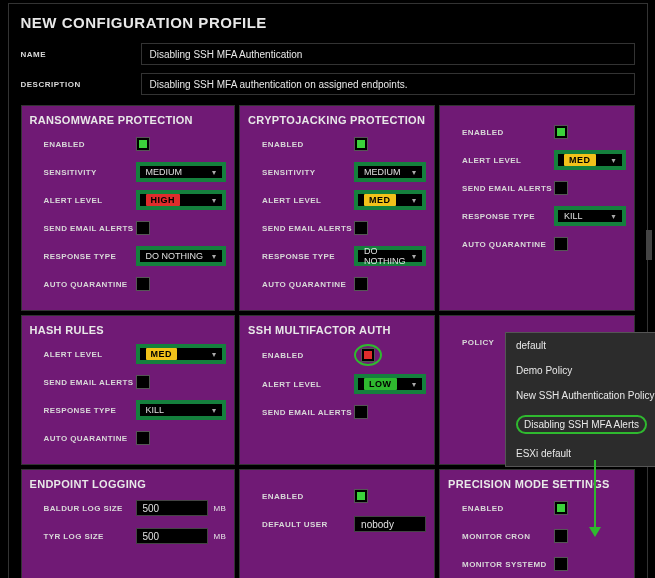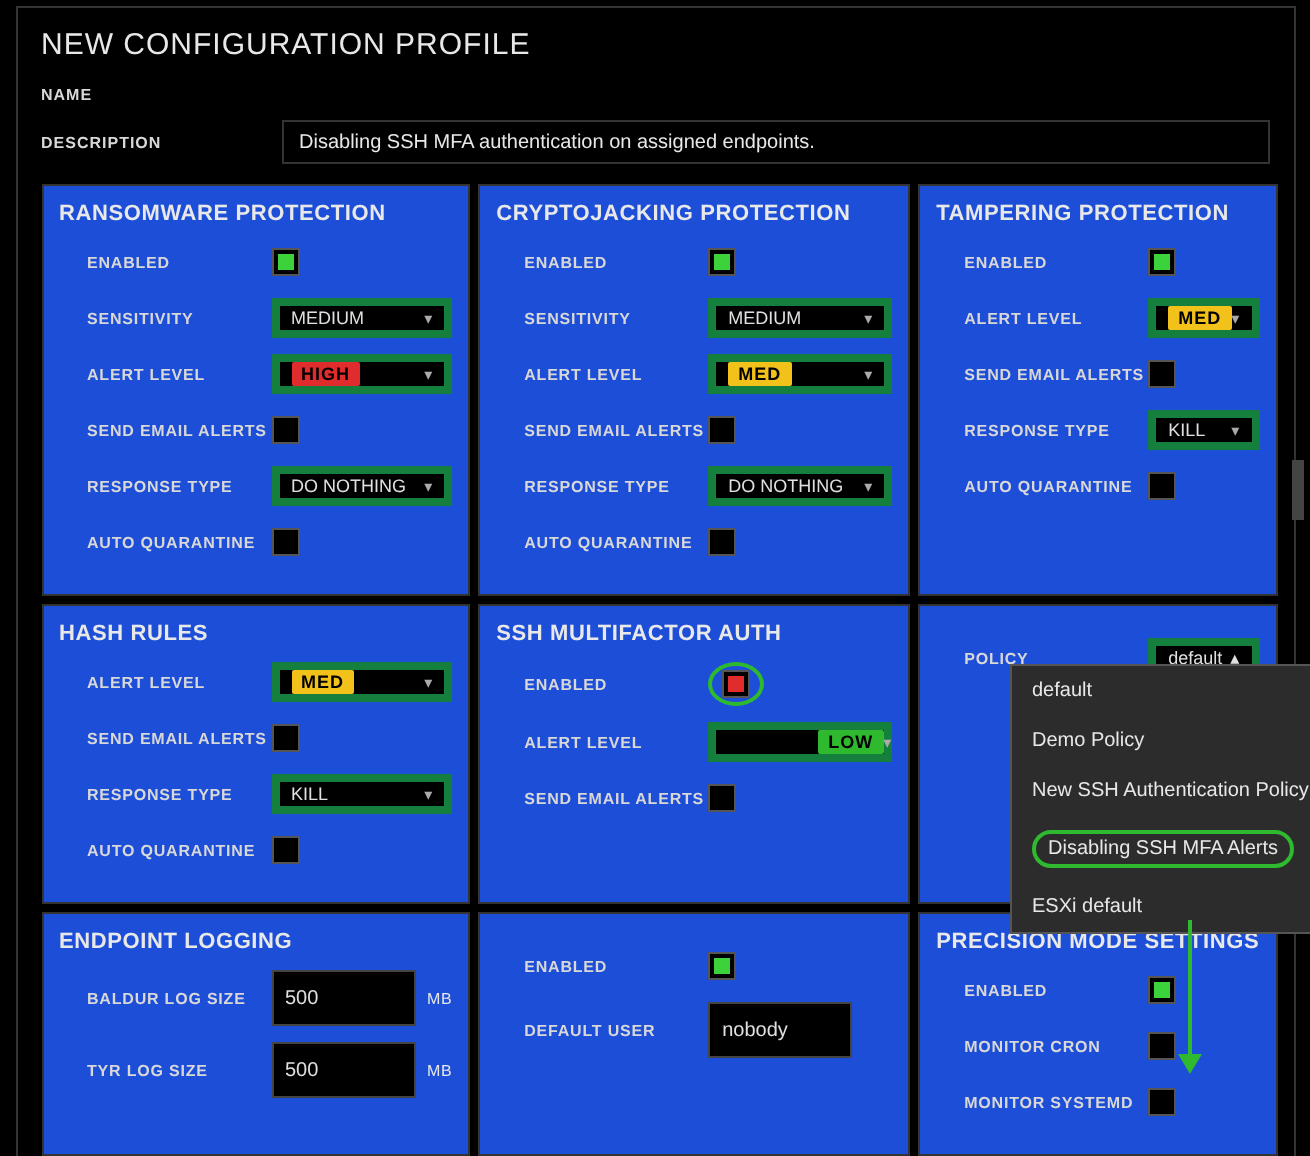--- a/index.html
+++ b/index.html
@@ -14,21 +14,21 @@
   position: relative;
 }
 .modal {
   border: 1px solid #333;
   width: 640px;
   margin: 3px auto 0;
   background: #000;
 }
 .modal-title {
   font-size: 15px;
-  font-weight: 400;
+  font-weight: 700;
   letter-spacing: 0.5px;
   padding: 10px 12px 8px;
   text-transform: uppercase;
 }
 .meta-row {
   display: flex;
   align-items: center;
   padding: 4px 12px;
 }
 .meta-label {
@@ -49,21 +49,21 @@
   font-size: 10px;
 }
 .sections {
   display: grid;
   grid-template-columns: repeat(3, 1fr);
   gap: 4px;
   padding: 6px 12px 4px;
 }
 .card {
   border: 1px solid #333;
-  background: #1d4ed8;
+  background: #701a75;
   padding: 8px;
 }
 .card-title {
   font-size: 11px;
   font-weight: 700;
   letter-spacing: 0.3px;
   text-transform: uppercase;
   margin-bottom: 8px;
 }
 .frow {
@@ -123,24 +123,24 @@
   display: inline-flex;
   align-items: center;
   padding: 1px 5px;
   font-size: 9px;
   font-weight: 700;
   letter-spacing: 0.5px;
   border-radius: 1px;
 }
 .badge.high { background: #e02c2c; color: #000; }
 .badge.med { background: #f2c21a; color: #000; }
-.badge.low { background: #2fb92f; color: #000; margin-left: 45px; }
+.badge.low { background: #2fb92f; color: #000; }
 .text-input {
   width: 72px;
-  height: 28px;
+  height: 16px;
   background: #000;
   border: 1px solid #444;
   color: #e0e0e0;
   padding: 0 6px;
   font-size: 10px;
 }
 .suffix {
   font-size: 8px;
   margin-left: 6px;
   letter-spacing: 0.3px;
@@ -198,20 +198,21 @@
 .scroll-hint { position:absolute; right:3px; top:230px; width:6px; height:30px; background:#444; }
 </style>
 </head>
 <body>
 
 <div class="modal">
   <div class="modal-title">NEW CONFIGURATION PROFILE</div>
 
   <div class="meta-row">
     <div class="meta-label">NAME</div>
+    <input class="meta-input" value="Disabling SSH MFA Authentication" style="">
   </div>
   <div class="meta-row">
     <div class="meta-label">DESCRIPTION</div>
     <input class="meta-input" value="Disabling SSH MFA authentication on assigned endpoints." style="">
   </div>
 
   <div class="sections">
 
     <div class="card">
       <div class="card-title">RANSOMWARE PROTECTION</div>
@@ -281,21 +282,20 @@
             <span class="chev">▾</span>
           </div>
         </div>
       <div class="frow">
           <div class="flabel">AUTO QUARANTINE</div>
           <div class="checkbox"></div>
         </div>
     </div>
 
     <div class="card">
-      <div class="card-title">TAMPERING PROTECTION</div>
       <div class="frow">
           <div class="flabel">ENABLED</div>
           <div class="checkbox checked"></div>
         </div>
       <div class="frow">
           <div class="flabel">ALERT LEVEL</div>
           <div class="select">
             <span class="badge med">MED</span>
             <span class="chev">▾</span>
           </div>

